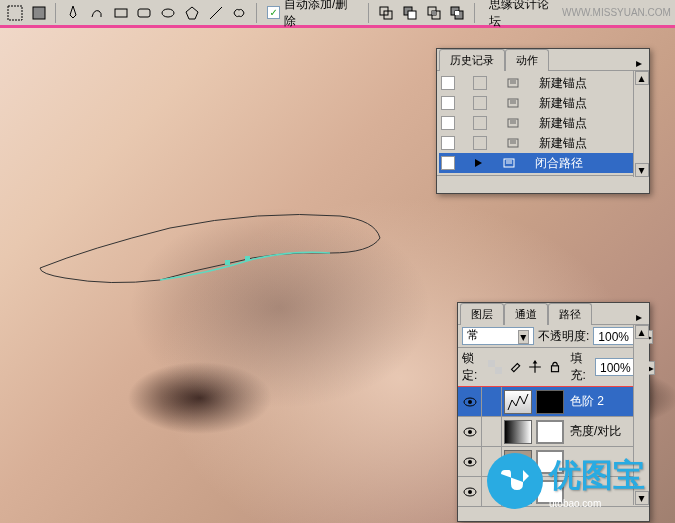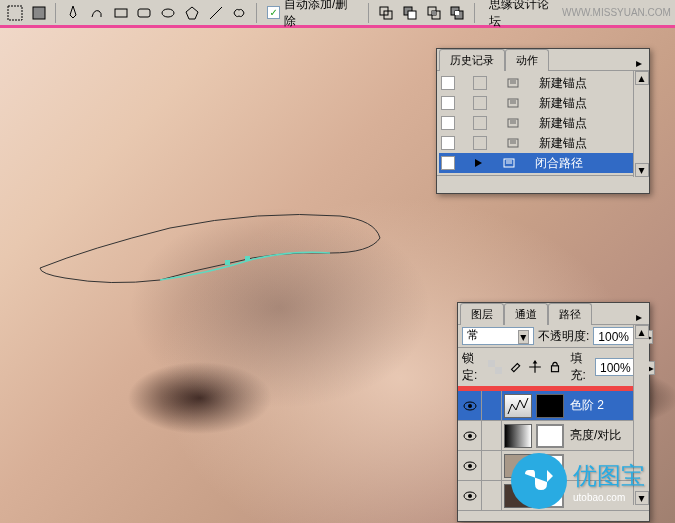--- a/index.html
+++ b/index.html
@@ -32,38 +32,38 @@
 .hist-item.selected{background:#316ac5;color:#fff}
 .hist-check{width:14px;height:14px;border:1px solid #999;background:#fff}
 .hist-slot{width:14px;height:14px;border:1px solid #999;background:#d4d0c8}
 .hist-icon{width:16px;height:16px;display:flex;align-items:center;justify-content:center}
 .hist-icon svg{width:12px;height:12px}
 .play-icon{width:10px;height:10px}
 #layers-panel{top:302px;right:25px;width:193px;height:220px}
 .layer-controls{display:flex;align-items:center;padding:2px 4px;gap:4px;border-bottom:1px solid #999;color:#000}
 .dropdown{height:18px;border:1px solid #7f9db9;background:#fff;display:flex;align-items:flex-end;padding:0 4px;gap:16px}
 .dropdown-arrow{width:14px;height:14px;background:#d4d0c8;border:1px solid #999;display:flex;align-items:center;justify-content:center}
-.layer-controls2{display:flex;align-items:center;padding:2px 4px;gap:4px;border-bottom:5px solid #ef4444;color:#000}
+.layer-controls2{display:flex;align-items:center;padding:2px 4px;gap:4px;border-bottom:1px solid #ef4444;color:#000}
 .layer-list{overflow:hidden}
 .layer-item{display:flex;align-items:center;height:30px;border-bottom:1px solid #999;color:#000}
 .layer-item.selected{background:#316ac5;color:#fff}
 .eye-col{width:24px;height:100%;border-right:1px solid #999;display:flex;align-items:center;justify-content:center;cursor:pointer}
 .eye-icon{width:14px;height:10px}
 .link-col{width:20px;height:100%;border-right:1px solid #999}
 .thumb{width:28px;height:24px;border:1px solid #666;margin:0 2px;background:#fff}
 .thumb.curves{background:linear-gradient(180deg,#fff 0%,#ccc 100%);display:flex;align-items:center;justify-content:center;position:relative}
 .thumb.img1{background:linear-gradient(180deg,#223344 0%,#8899aa 100%)}
 .thumb.mask{background:#fff;border:2px solid #888}
 .thumb.black{background:#000}
 .thumb.swatch1{background:#a89888}
 .thumb.swatch2{background:#483830}
 .layer-name{margin-left:4px}
 .watermark{position:absolute;bottom:14px;right:30px;display:flex;align-items:center;gap:6px}
 .wm-circle{width:56px;height:56px;border-radius:50%;background:#29abe2;display:flex;align-items:center;justify-content:center}
-.wm-text{color:#29abe2;font-weight:normal;font-size:24px;text-shadow:1px 1px 2px rgba(0,0,0,0.3)}
+.wm-text{color:#29abe2;font-weight:bold;font-size:32px;text-shadow:1px 1px 2px rgba(0,0,0,0.3)}
 .wm-sub{color:#fff;font-size:10px}
 </style>
 </head>
 <body>
 
 <div class="toolbar">
   <div class="tool-icon">
       <svg viewBox="0 0 16 16">
         <rect x="1" y="1" width="14" height="14" fill="none" stroke="#000" stroke-dasharray="2,1"></rect>
       </svg>

